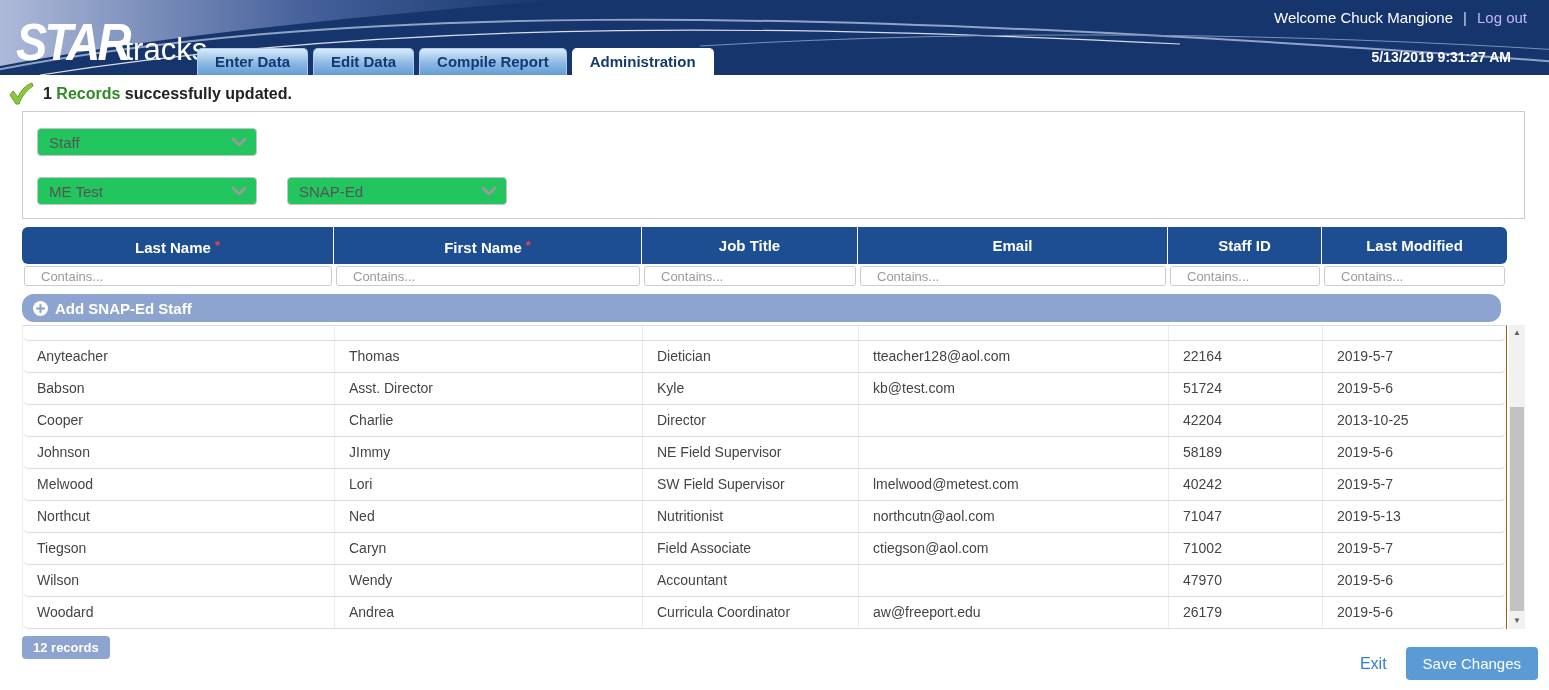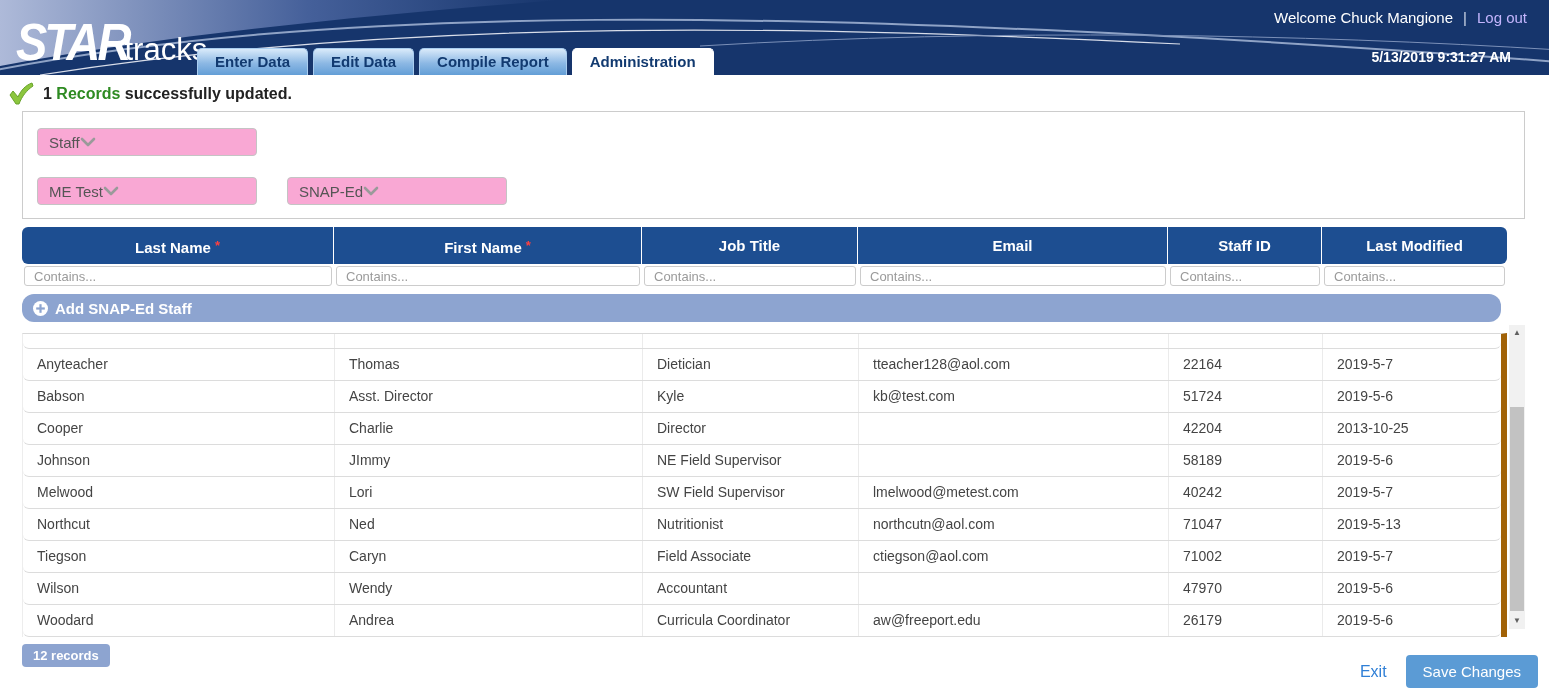--- a/index.html
+++ b/index.html
@@ -25,45 +25,45 @@
 
   
   .status { display:flex; align-items:center; padding:5px 0 4px 7px; height:36px; }
   .status .msg { font-size:16px; font-weight:bold; color:#222; margin-left:9px; }
   .status .msg .green { color:#2e8b22; }
 
   
   .filter-panel { margin:0 24px 8px 22px; border:1px solid #cccccc; padding:16px 14px 13px; }
   .dd-row { display:flex; }
   .dd-row + .dd-row { margin-top:21px; }
-  .dropdown { width:220px; height:28px; border:1px solid #c4c4c4; border-radius:4px; background:#f9a8d4;
-              display:flex; align-items:center; justify-content:flex-start; padding:0 9px 0 11px;
+  .dropdown { width:220px; height:28px; border:1px solid #c4c4c4; border-radius:4px; background:#22c55e;
+              display:flex; align-items:center; justify-content:space-between; padding:0 9px 0 11px;
               font-size:15px; color:#555; cursor:pointer; }
   .dropdown + .dropdown { margin-left:30px; }
 
   
   .data-table { position:relative; margin:0 0 0 22px; width:1485px; }
   .grid6 { display:grid; grid-template-columns:312px 308px 216px 310px 154px 185px;border-radius:6px; }
   .thead { background:#1d4e91; height:37px; }
   .th { color:#fff; font-size:15px; font-weight:bold; text-align:center; line-height:37px;
         border-right:1px solid #fff; cursor:pointer; }
   .th:last-child { border-right:none; }
   .th .req { color:#ff4040; margin-left:4px; font-size:13px; vertical-align:3px; }
   .frow { height:23px; margin-top:2px; }
   .fcell { padding:0 2px; }
   .fcell input { width:100%; height:20px; border:1px solid #ccc; border-radius:3px;
-                 font-size:13px; color:#555; padding:0 9px; outline:none;
+                 font-size:13px; color:#555; padding:0 16px; outline:none;
                  font-family:"Liberation Sans", sans-serif; }
   .fcell input::placeholder { color:#9a9a9a; opacity:1; }
   .add-bar { margin-top:5px; width:1479px; height:28px; background:#8da4d0; border-radius:12px;
              color:#fff; font-size:15px; font-weight:bold; display:flex; align-items:center;
              padding-left:11px; cursor:pointer; }
   .add-bar .plus { margin-right:7px; display:inline-flex; }
-  .tbody { margin-top:11px; border-top:1px solid #d9d9d9; border-left:1px solid #ededed;
-           border-right:6px solid #a16207; }
+  .tbody { margin-top:3px; border-top:1px solid #d9d9d9; border-left:1px solid #ededed;
+           border-right:1px solid #a16207; }
   .tr { height:32px; border-bottom:1px solid #dcdcdc; background:#fff; }
   .tr.partial { height:15px; }
   .td { font-size:14px; color:#444; line-height:31px; padding-left:14px; border-right:1px solid #ebebeb;
         white-space:nowrap; overflow:hidden; }
   .td:last-child { border-right:none; }
 
   
   .scrollbar { position:absolute; left:1487px; top:98px; width:16px; height:304px; background:#f1f1f1; }
   .sb-btn { position:absolute; left:0; width:16px; height:16px; color:#606060; font-size:8px;
             text-align:center; line-height:16px; cursor:pointer; }

